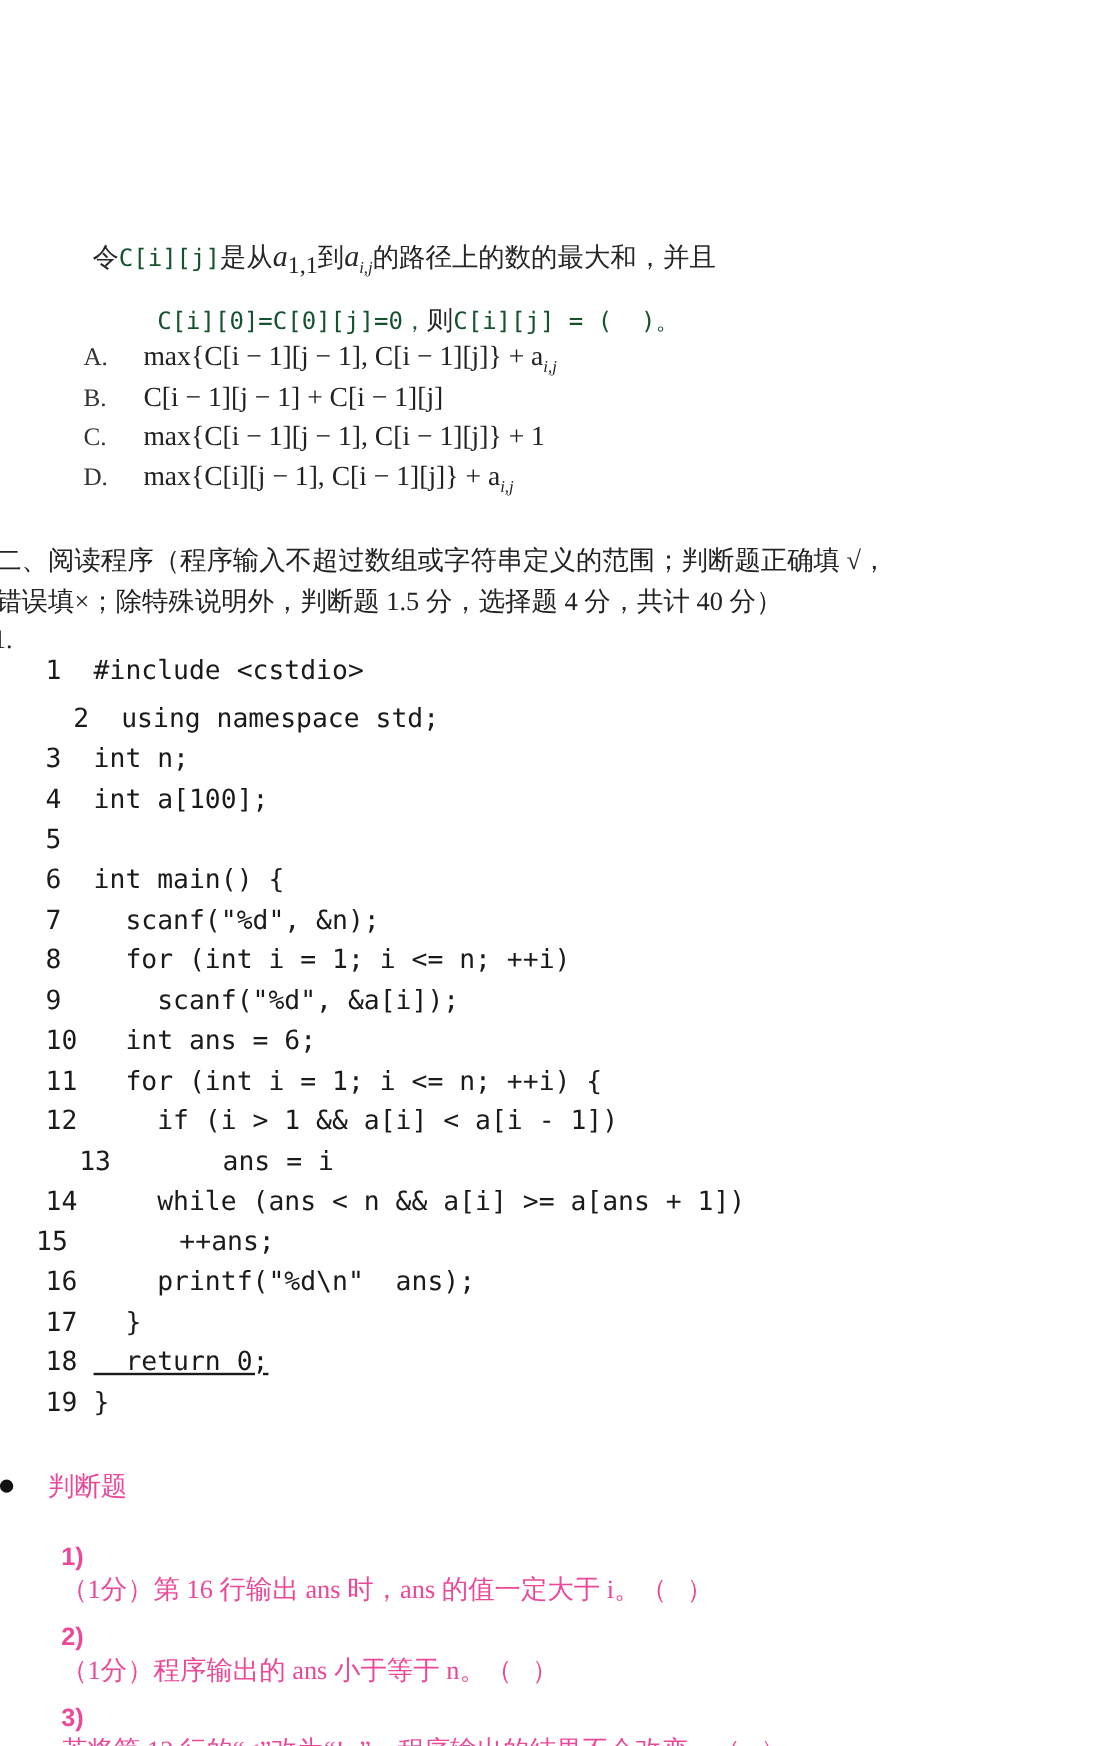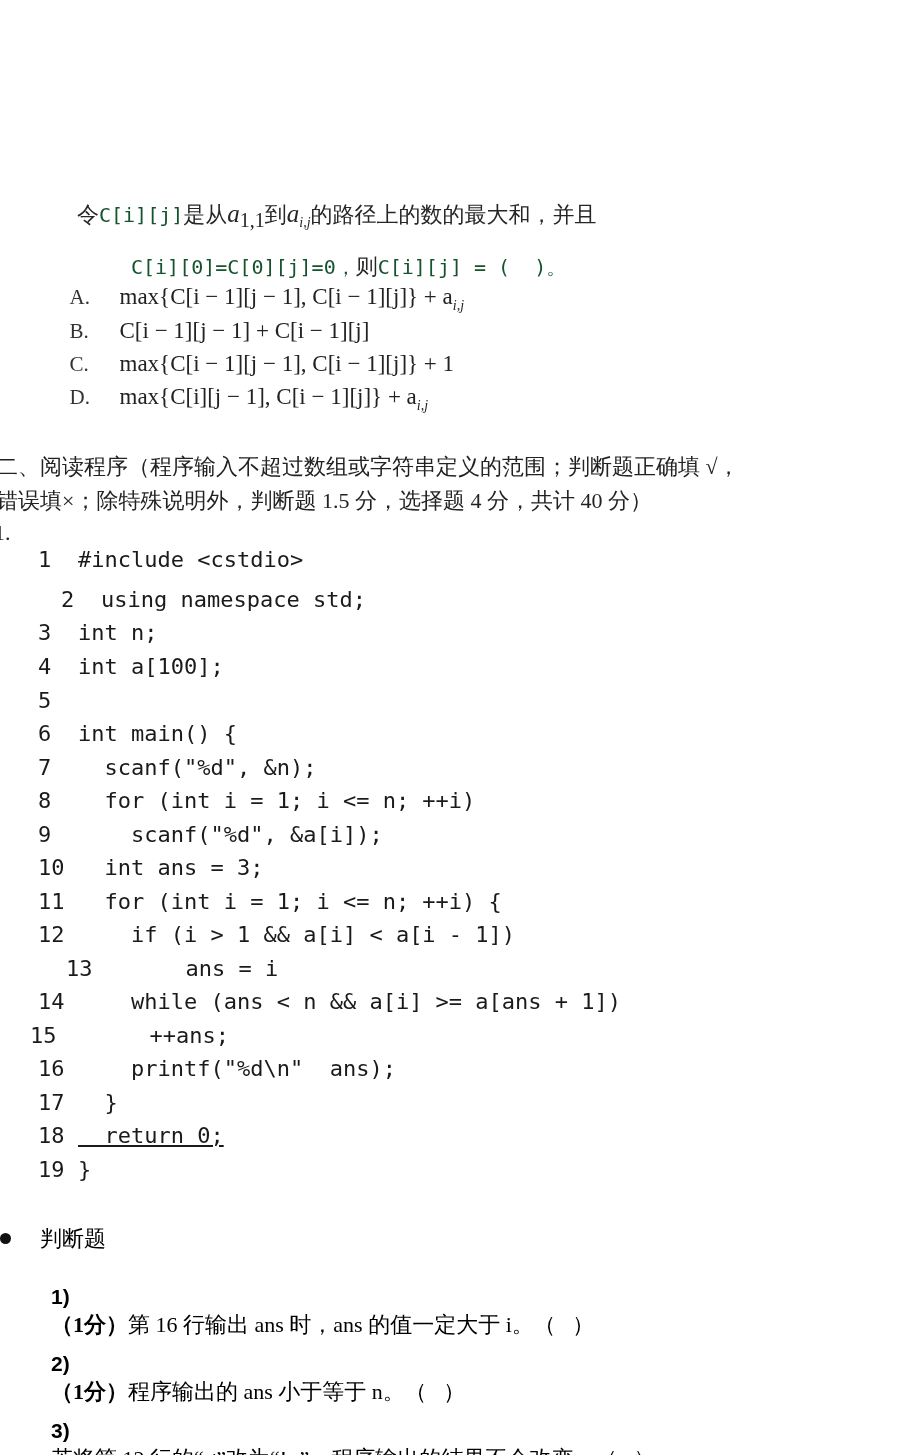--- a/index.html
+++ b/index.html
@@ -31,23 +31,23 @@
 
     .code-line { font-size: 22px; color: #1a1a1a; }
     .code-num { display: inline-block; width: 40px; text-align: left; }
 
     .bullet {
       position: absolute;
       width: 11px; height: 11px;
       border-radius: 50%;
       background: #111;
     }
-    .q-line { font-size: 22px; color: #000000; }
+    .q-line { font-size: 22px; color: #ec4899; }
     .q-num { font-family: "Liberation Sans", sans-serif; font-weight: bold; font-size: 21px; }
-    .q-score { font-weight: bold; text-align: center; }
+    .q-score { font-weight: normal; text-align: center; }
   </style>
 </head>
 <body>
 
 <div class="abs stem-line serif" style="left:66px; top:174px;">
   <span>令</span><span class="mono">C[i][j]</span><span>是从</span><span class="math"><i style="font-size:25px;">a</i><sub style="font-size:20px;font-family:Liberation Serif, serif;">1,1</sub></span><span>到</span><span class="math"><i style="font-size:25px;">a</i><sub style="font-size:14px;"><i>i,j</i></sub></span><span>的路径上的数的最大和，并且</span>
 </div>
 
 <div class="abs stem-line serif" style="left:120px; top:226px;">
   <span class="mono">C[i][0]=C[0][j]=0，</span><span>则</span><span class="mono">C[i][j] = (  )。</span>
@@ -73,21 +73,21 @@
 <div>
   <div class="abs code-line mono" style="left:38px; top:547px;"><span class="code-num">1</span><span>#include &lt;cstdio&gt;</span></div>
   <div class="abs code-line mono" style="left:38px; top:587px;margin-left:23px;"><span class="code-num">2</span><span>using namespace std;</span></div>
   <div class="abs code-line mono" style="left:38px; top:620px;"><span class="code-num">3</span><span>int n;</span></div>
   <div class="abs code-line mono" style="left:38px; top:654px;"><span class="code-num">4</span><span>int a[100];</span></div>
   <div class="abs code-line mono" style="left:38px; top:688px;"><span class="code-num">5</span><span></span></div>
   <div class="abs code-line mono" style="left:38px; top:721px;"><span class="code-num">6</span><span>int main() {</span></div>
   <div class="abs code-line mono" style="left:38px; top:755px;"><span class="code-num">7</span><span>  scanf("%d", &amp;n);</span></div>
   <div class="abs code-line mono" style="left:38px; top:788px;"><span class="code-num">8</span><span>  for (int i = 1; i &lt;= n; ++i)</span></div>
   <div class="abs code-line mono" style="left:38px; top:822px;"><span class="code-num">9</span><span>    scanf("%d", &amp;a[i]);</span></div>
-  <div class="abs code-line mono" style="left:38px; top:855px;"><span class="code-num">10</span><span>  int ans = 3;</span></div>
+  <div class="abs code-line mono" style="left:38px; top:855px;"><span class="code-num">10</span><span>  int ans = 6;</span></div>
   <div class="abs code-line mono" style="left:38px; top:889px;"><span class="code-num">11</span><span>  for (int i = 1; i &lt;= n; ++i) {</span></div>
   <div class="abs code-line mono" style="left:38px; top:922px;"><span class="code-num">12</span><span>    if (i &gt; 1 &amp;&amp; a[i] &lt; a[i - 1])</span></div>
   <div class="abs code-line mono" style="left:38px; top:956px;margin-left:28px;"><span class="code-num">13</span><span>      ans = i</span></div>
   <div class="abs code-line mono" style="left:38px; top:989px;"><span class="code-num">14</span><span>    while (ans &lt; n &amp;&amp; a[i] &gt;= a[ans + 1])</span></div>
   <div class="abs code-line mono" style="left:30px; top:1023px;"><span class="code-num">15</span><span>      ++ans;</span></div>
   <div class="abs code-line mono" style="left:38px; top:1056px;"><span class="code-num">16</span><span>    printf("%d\n"  ans);</span></div>
   <div class="abs code-line mono" style="left:38px; top:1090px;"><span class="code-num">17</span><span>  }</span></div>
   <div class="abs code-line mono" style="left:38px; top:1123px;text-decoration:underline;"><span class="code-num">18</span><span>  return 0;</span></div>
   <div class="abs code-line mono" style="left:38px; top:1157px;"><span class="code-num">19</span><span>}</span></div>
 </div>

